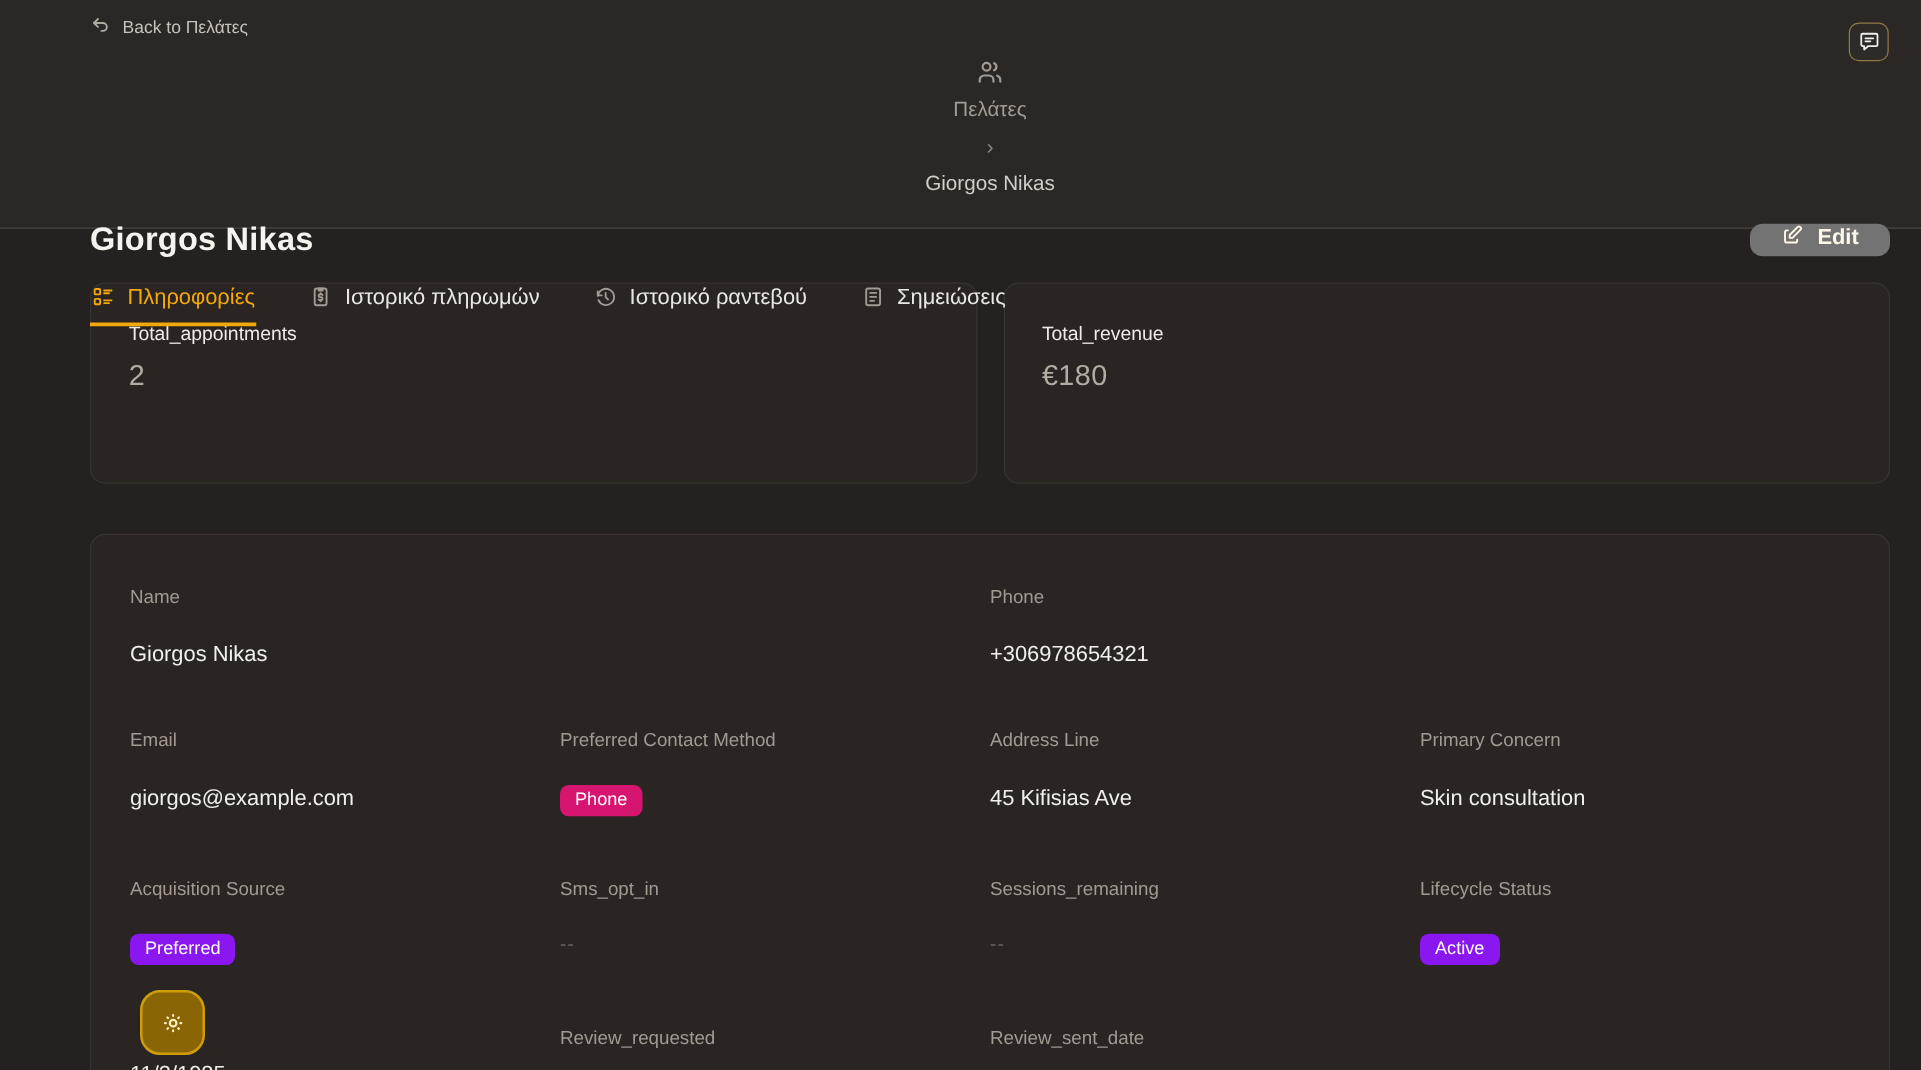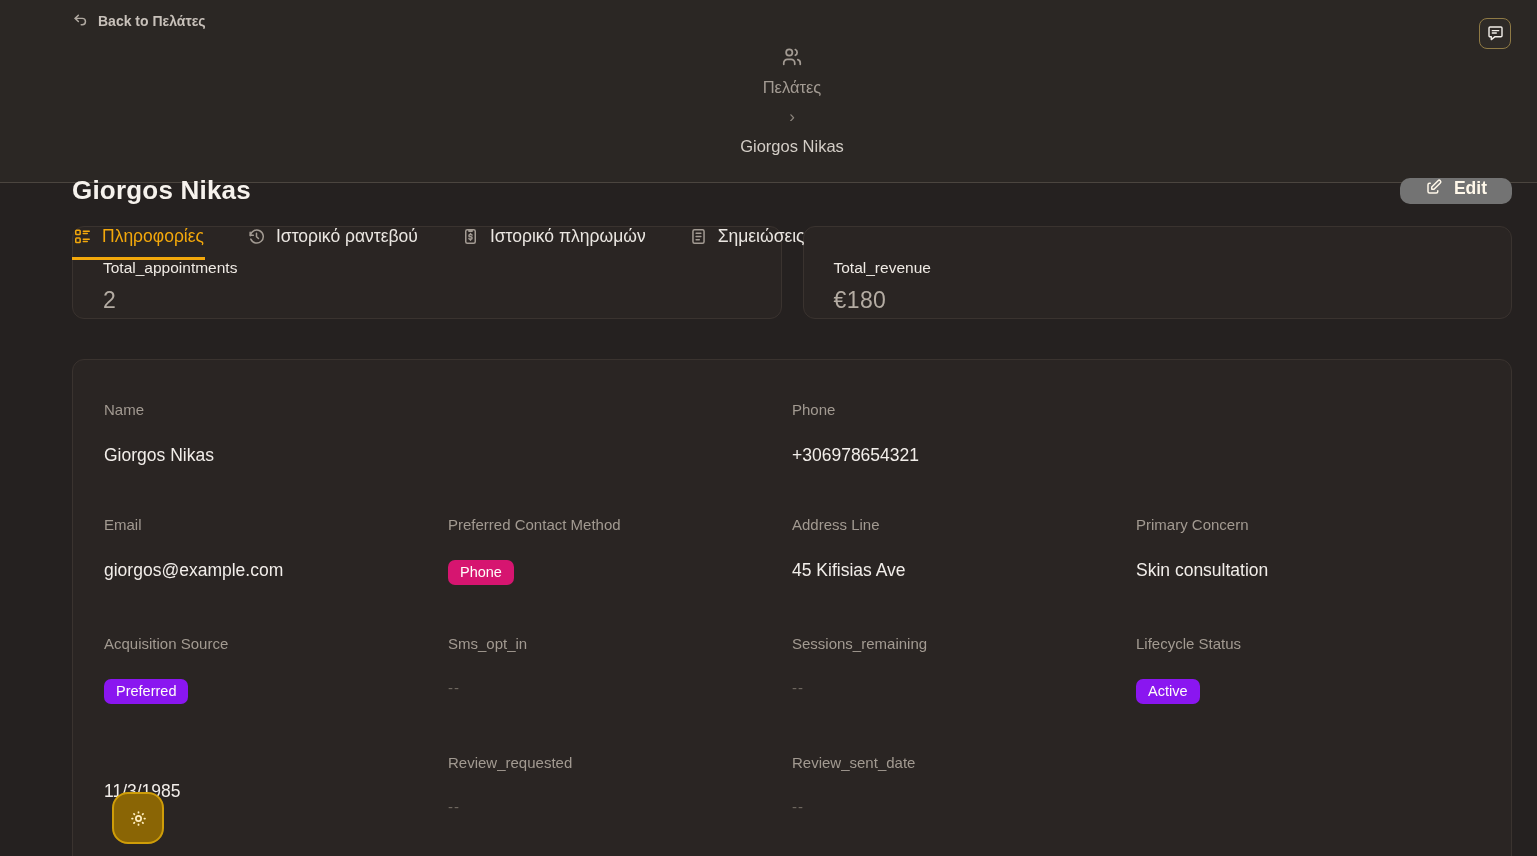--- a/index.html
+++ b/index.html
@@ -15,21 +15,21 @@
   
   .page-header {
     background:#2b2724;
     border-bottom:1px solid #4b453f;
     height:183px;
     padding:10px 25px 0 72px;
     position:relative;
   }
   .back-link {
     display:inline-flex; align-items:center; gap:9px;
-    color:#c8c1ba; font-size:14px; font-weight:700;
+    color:#c8c1ba; font-size:14px; font-weight:400;
     cursor:pointer; margin-top:2px;
   }
   .back-link svg { color:#b0a9a1; }
   .breadcrumb {
     display:flex; align-items:center; gap:10px;
     margin-top:13px; font-size:16.5px; color:#a39b93;flex-direction:column;
   }
   .breadcrumb .crumb-parent { cursor:pointer; }
   .breadcrumb .crumb-sep { color:#8d867e; font-size:17px; padding:0 1px; }
   .breadcrumb .crumb-current { color:#d3cdc6; }
@@ -70,21 +70,21 @@
   .tab.active svg { color:#f3a80b; }
 
   
   .main { padding:43px 25px 0 72px; }
   .stats { display:grid; grid-template-columns:1fr 1fr; gap:21px; }
   .card {
     background:#2a2523;
     border:1px solid #3a332f;
     border-radius:12px;
   }
-  .stat-card { height:93px; padding:32px 30px; }
+  .stat-card { height:161px; padding:32px 30px; }
   .stat-label { color:#efeae4; font-size:15.5px; }
   .stat-value { margin-top:10px; color:#b4aca3; font-size:23px; font-weight:500; letter-spacing:.4px; }
 
   .details-card { margin-top:40px; height:600px; padding:41px 31px; }
   .details-grid { display:grid; grid-template-columns:repeat(4,1fr); row-gap:50px; }
   .field.span2 { grid-column:span 2; }
   .field-label { color:#a29a91; font-size:15px; }
   .field-value { margin-top:27px; color:#f2eeea; font-size:17.5px; }
   .field-value.dim { color:#6e675f; font-size:15px; letter-spacing:1px; }
   .badge {
@@ -164,37 +164,37 @@
           <rect x="3.5" y="4" width="5.5" height="5.5" rx="1"></rect>
           <rect x="3.5" y="14" width="5.5" height="5.5" rx="1"></rect>
           <path d="M13 5.5h7.5M13 8.3h5M13 15.5h7.5M13 18.3h5"></path>
         </svg>
       </span>
       <span>Πληροφορίες</span>
     </div>
     <div class="tab">
       <span>
         <svg width="19" height="19" viewBox="0 0 24 24" fill="none" stroke="currentColor" stroke-width="1.9" stroke-linecap="round" stroke-linejoin="round">
-          <path d="M12 8v4.3l2.5 2.3"></path>
-          <path d="M4.2 11a8.2 8.2 0 1 1 .6 4.3"></path>
-          <path d="M4 6.5v4h4"></path>
-        </svg>
-      </span>
-      <span>Ιστορικό ραντεβού</span>
-    </div>
-    <div class="tab">
-      <span>
-        <svg width="19" height="19" viewBox="0 0 24 24" fill="none" stroke="currentColor" stroke-width="1.9" stroke-linecap="round" stroke-linejoin="round">
           <rect x="6" y="3.5" width="12" height="17" rx="2"></rect>
           <path d="M10 3.5h4v2h-4z"></path>
           <path d="M14 10.2a1.7 1.7 0 0 0-1.5-.8h-1a1.5 1.5 0 1 0 0 3h1a1.5 1.5 0 1 1 0 3h-1a1.7 1.7 0 0 1-1.5-.8"></path>
           <path d="M12 8.2v1.2M12 15.4v1.2"></path>
         </svg>
       </span>
       <span>Ιστορικό πληρωμών</span>
+    </div>
+    <div class="tab">
+      <span>
+        <svg width="19" height="19" viewBox="0 0 24 24" fill="none" stroke="currentColor" stroke-width="1.9" stroke-linecap="round" stroke-linejoin="round">
+          <path d="M12 8v4.3l2.5 2.3"></path>
+          <path d="M4.2 11a8.2 8.2 0 1 1 .6 4.3"></path>
+          <path d="M4 6.5v4h4"></path>
+        </svg>
+      </span>
+      <span>Ιστορικό ραντεβού</span>
     </div>
     <div class="tab">
       <span>
         <svg width="19" height="19" viewBox="0 0 24 24" fill="none" stroke="currentColor" stroke-width="1.9" stroke-linecap="round" stroke-linejoin="round">
           <rect x="5" y="3.5" width="14" height="17" rx="2"></rect>
           <path d="M9 8h6M9 12h6M9 16h4"></path>
         </svg>
       </span>
       <span>Σημειώσεις</span>
     </div>

